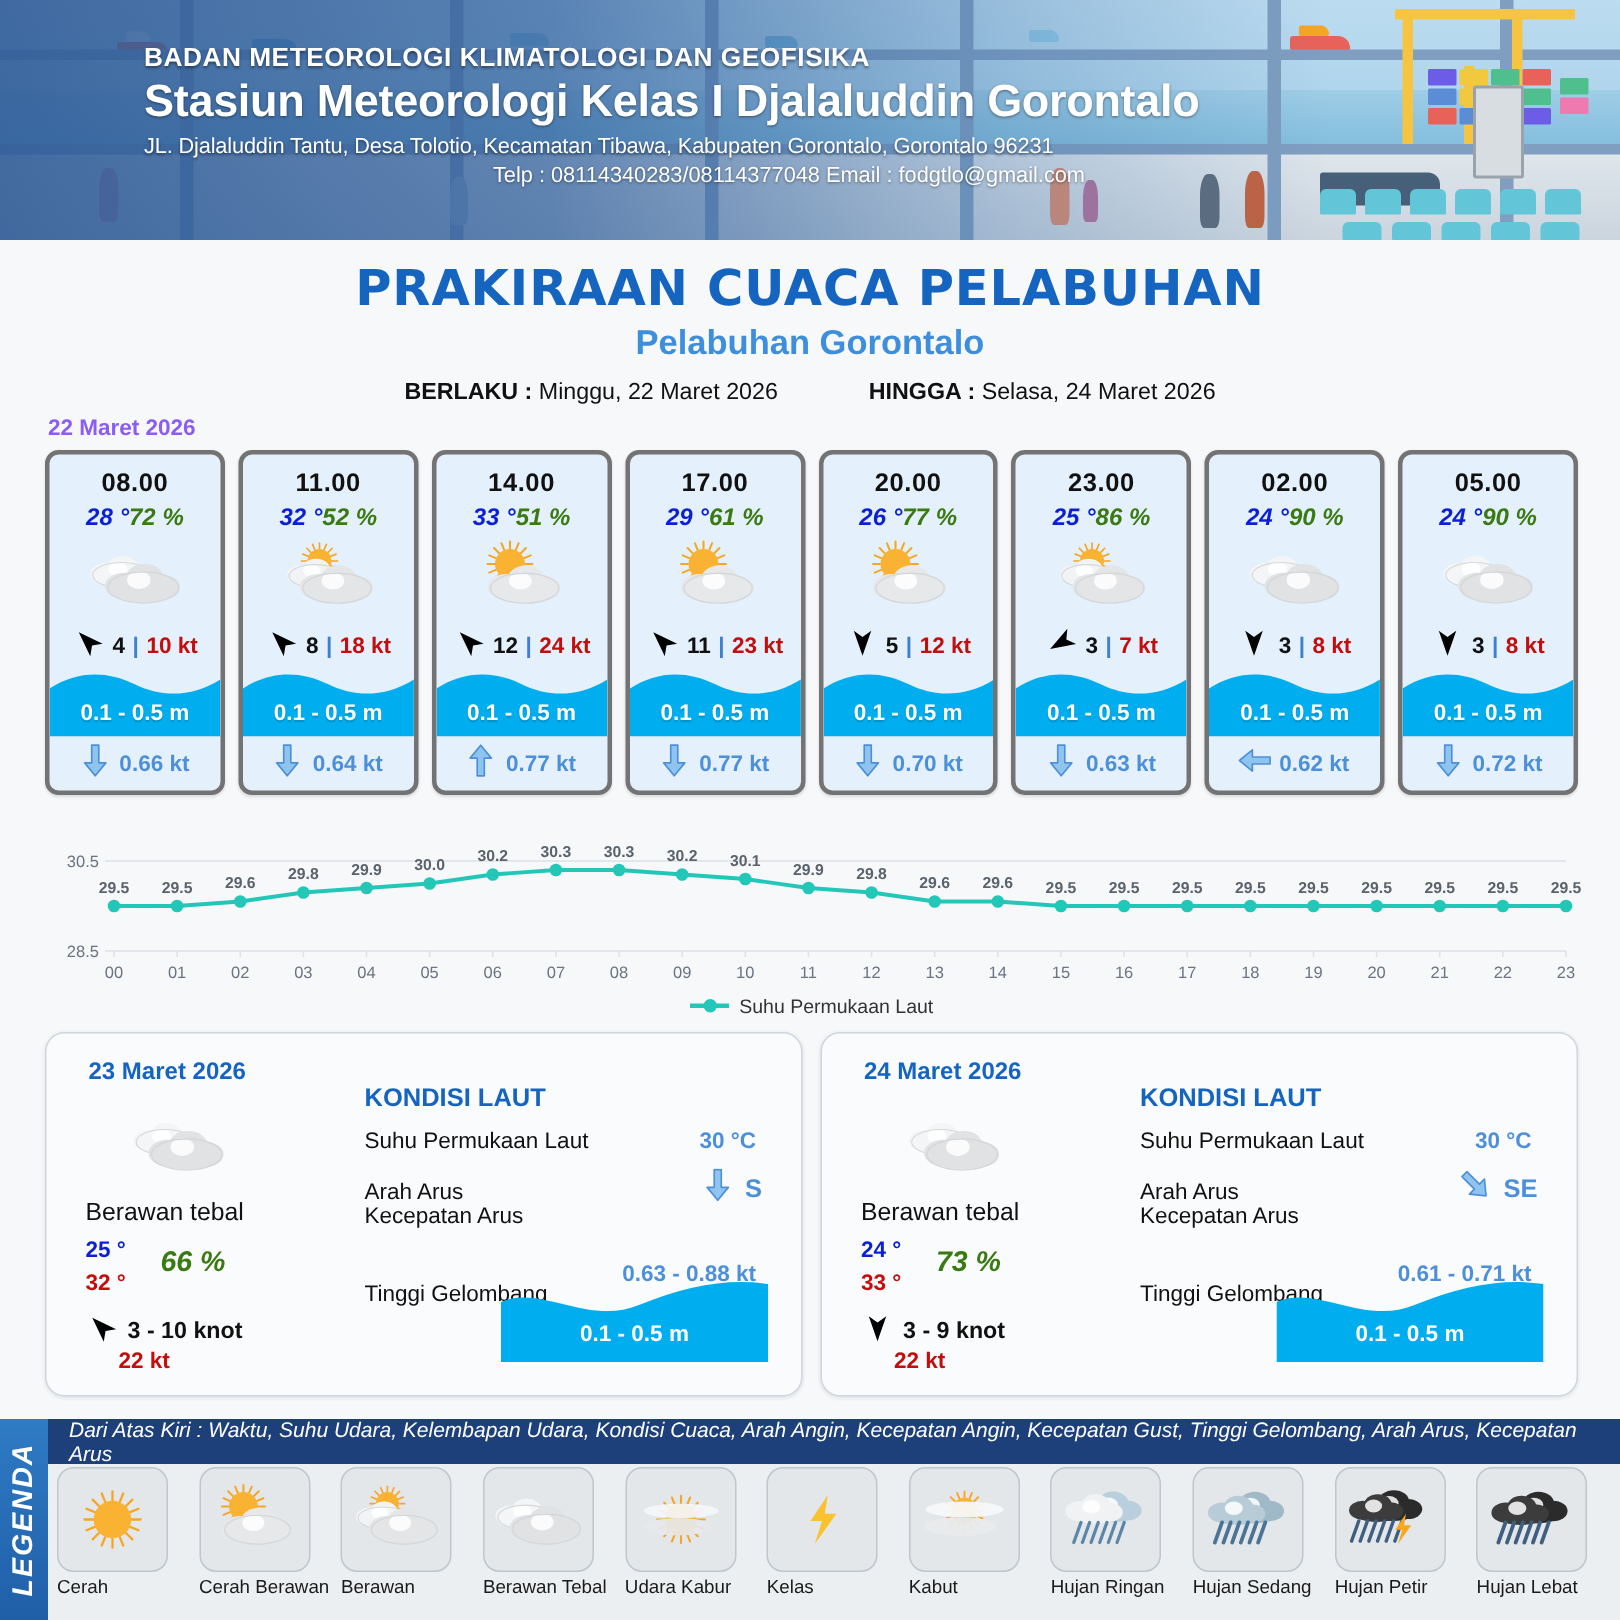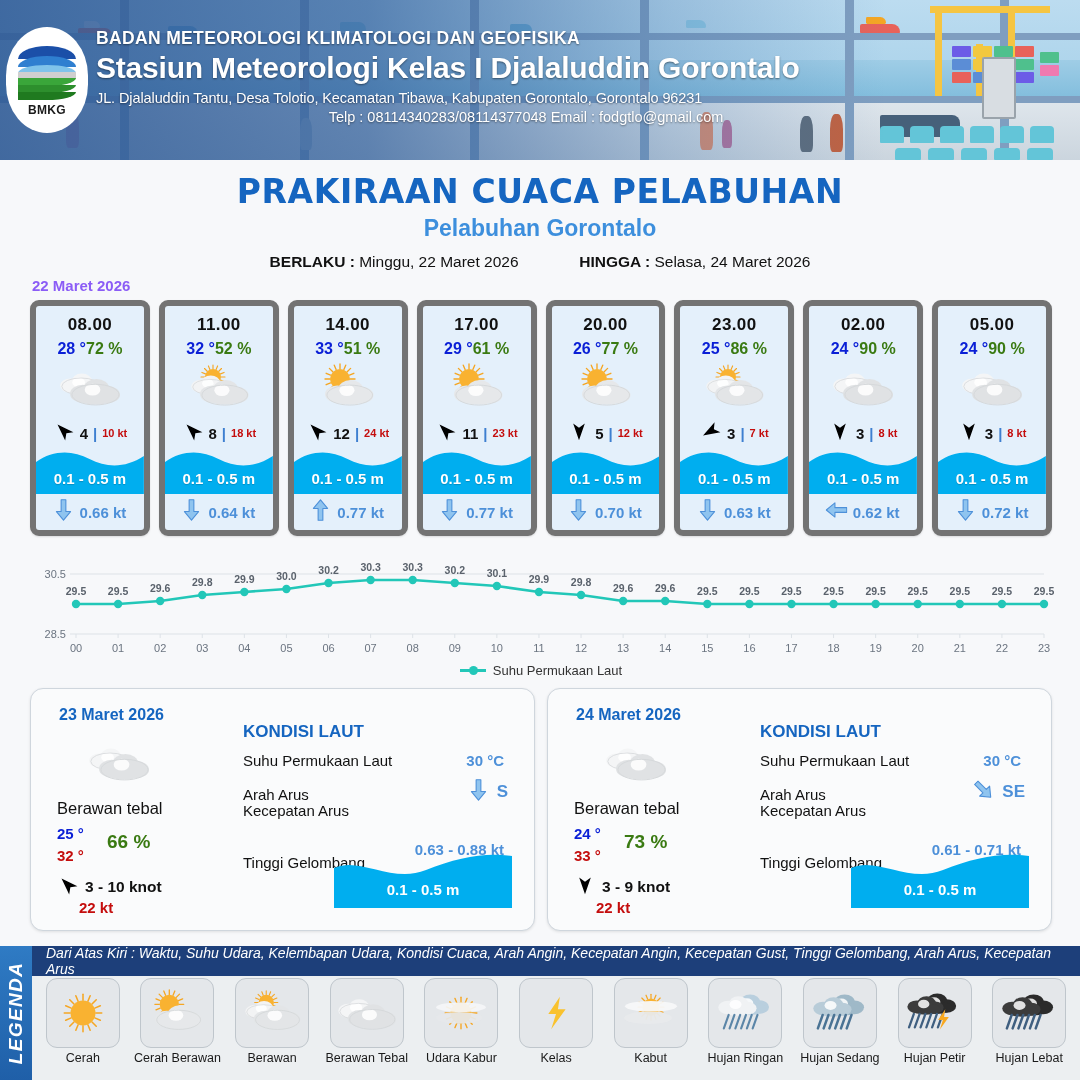--- a/index.html
+++ b/index.html
@@ -62,39 +62,39 @@
   .t-valid .lbl { font-weight:bold; }
   .t-valid .gap { display:inline-block; width:52px; }
 
   .day-label { position:absolute; left:32px; top:277px; font-size:15px;
                font-weight:bold; color:#8b5cf6; }
 
   
   .cards { position:absolute; left:30px; top:300px; width:1022px;
            display:flex; gap:9px; }
   .card {
-    width:125px; background:#e4f0fb; border:6px solid #737373;
+    width:125px; background:#e4f0fb; border:3px solid #737373;
     border-radius:9px; overflow:hidden; position:relative;
     box-shadow:0 1px 2px rgba(0,0,0,.12);
     display:flex; flex-direction:column;
   }
   .c-time { text-align:center; font-size:17px; font-weight:bold; color:#111;
             padding-top:9px; letter-spacing:.4px; }
   .c-th { display:flex; justify-content:center; align-items:baseline; 
-          margin-top:5px; }
+          margin-top:5px;font-style:italic; }
   .c-temp { font-size:16px; font-weight:bold; color:#0a1fd6; }
   .c-hum  { font-size:16px; font-weight:bold; color:#3a7a12; }
   .c-icon { height:56px; display:flex; align-items:center; justify-content:center;
             margin-top:2px; }
   .c-wind { display:flex; align-items:center; justify-content:center; gap:5px;
             margin-top:4px; height:26px; }
   .w-arrow { width:22px; height:20px; }
   .w-deg { font-size:15px; font-weight:bold; color:#111; }
   .w-bar { color:#3d7fd0; font-weight:bold; font-size:15px; }
-  .w-kt  { font-size:11px; font-weight:bold; color:#c40d0d; }
+  .w-kt  { font-size:15px; font-weight:bold; color:#c40d0d; }
   .c-wave { position:relative; height:46px; margin-top:2px; }
   .wave-svg { position:absolute; left:0; top:0; width:100%; height:46px; display:block; }
   .wave-label { position:absolute; left:0; right:0; bottom:7px; text-align:center;
                 color:#fff; font-size:15px; font-weight:bold; z-index:2;
                 text-shadow:0 1px 1px rgba(0,0,0,.18); }
   .c-cur { display:flex; align-items:center; justify-content:center; gap:7px;
            height:36px; }
   .cur-arrow { width:19px; height:22px; }
   .cur-val { font-size:15px; font-weight:bold; color:#4d90d9; }
 
@@ -116,21 +116,21 @@
            box-shadow:0 1px 3px rgba(0,0,0,.10); }
   .p-date { position:absolute; left:28px; top:17px; font-size:16px;
             font-weight:bold; color:#1565c0; }
   .p-icon { position:absolute; left:52px; top:48px; width:72px; height:52px; }
   .p-cond { position:absolute; left:26px; top:110px; font-size:16.5px; color:#111; }
   .p-tmin { position:absolute; left:26px; top:136px; font-size:15px;
             font-weight:bold; color:#0a1fd6; }
   .p-tmax { position:absolute; left:26px; top:158px; font-size:15px;
             font-weight:bold; color:#c40d0d; }
   .p-hum  { position:absolute; left:76px; top:142px; font-size:19px;
-            font-weight:bold; color:#3a7a12; }
+            font-weight:bold; color:#3a7a12;font-style:italic; }
   .p-windrow { position:absolute; left:26px; top:186px; display:flex;
                align-items:center; gap:6px; }
   .p-wind-txt { font-size:15.5px; font-weight:bold; color:#111; }
   .p-gust { position:absolute; left:48px; top:210px; font-size:15px;
             font-weight:bold; color:#c40d0d; }
 
   .p-sea-title { position:absolute; left:212px; top:33px; font-size:17px;
                  font-weight:bold; color:#1565c0; }
   .p-row { position:absolute; left:212px; font-size:15px; color:#111; }
   .p-r1 { top:63px; }  .p-r2 { top:97px; }
@@ -154,21 +154,21 @@
               display:flex; align-items:center; justify-content:center; }
   .leg-side span { transform:rotate(-90deg); white-space:nowrap; color:#fff;
                    font-size:19px; font-weight:bold; font-style:italic;
                    letter-spacing:1.4px; }
   .leg-bar { position:absolute; left:32px; top:0; width:1048px; height:30px;
              background:#1d3f7a; display:flex; align-items:center;
              padding-left:14px; }
   .leg-bar span { color:#fff; font-size:14px; font-style:italic; }
   .leg-items { position:absolute; left:34px; top:32px; width:1044px; height:100px;
                display:flex; gap:5px; padding:0 4px; }
-  .leg-item { flex:1; display:flex; flex-direction:column; align-items:center; }
+  .leg-item { flex:1; display:flex; flex-direction:column; align-items:flex-start; }
   .leg-box { width:74px; height:70px; background:#e4e7ea; border:1px solid #bfc6cc;
              border-radius:11px; display:flex; align-items:center; justify-content:center; }
   .leg-name { font-size:12.5px; color:#1a1a1a; margin-top:4px; text-align:center;
               line-height:1.1; }
 </style>
 </head>
 <body>
 
 <div class="header">
   <div class="hdr-scene">
@@ -231,32 +231,20 @@
 
     <div class="person" style="left:66px;top:112px;width:13px;height:36px;background:#c98fb8;"></div>
     <div class="person" style="left:300px;top:118px;width:12px;height:32px;background:#9fb6cc;"></div>
     <div class="person" style="left:700px;top:112px;width:13px;height:38px;background:#e08b6a;"></div>
     <div class="person" style="left:722px;top:120px;width:10px;height:28px;background:#b5709a;"></div>
     <div class="person" style="left:800px;top:116px;width:13px;height:36px;background:#5d6b7a;"></div>
     <div class="person" style="left:830px;top:114px;width:13px;height:38px;background:#c2613f;"></div>
   </div>
   <div class="hdr-overlay"></div>
 
-  <div class="logo-wrap">
-    <div class="logo-sym">
-      <div class="lg-arc" style="top:2px;width:58px;height:13px;background:#1b4fa8;"></div>
-      <div class="lg-arc" style="top:12px;width:58px;height:11px;background:#2f7fd0;"></div>
-      <div class="lg-arc" style="top:21px;width:58px;height:8px;background:#7fc3ea;"></div>
-      <div class="lg-arc" style="top:28px;width:58px;height:7px;background:#cfcfcf;border-radius:0;"></div>
-      <div class="lg-arc" style="top:34px;width:58px;height:8px;background:#3aa63a;border-radius:0 0 50%/0 0 100% 100%;"></div>
-      <div class="lg-arc" style="top:41px;width:58px;height:8px;background:#2d8f2d;border-radius:0 0 50%/0 0 100% 100%;"></div>
-      <div class="lg-arc" style="top:48px;width:58px;height:8px;background:#1f7a1f;border-radius:0 0 50%/0 0 100% 100%;"></div>
-    </div>
-    <div class="logo-txt">BMKG</div>
-  </div>
 
   <div class="hdr-text">
     <div class="h-line1">BADAN METEOROLOGI KLIMATOLOGI DAN GEOFISIKA</div>
     <div class="h-line2">Stasiun Meteorologi Kelas I Djalaluddin Gorontalo</div>
     <div class="h-line3">JL. Djalaluddin Tantu, Desa Tolotio, Kecamatan Tibawa, Kabupaten Gorontalo, Gorontalo 96231</div>
     <div class="h-line4">Telp : 08114340283/08114377048 Email : fodgtlo@gmail.com</div>
   </div>
 </div>
 
 <div class="title-block">

